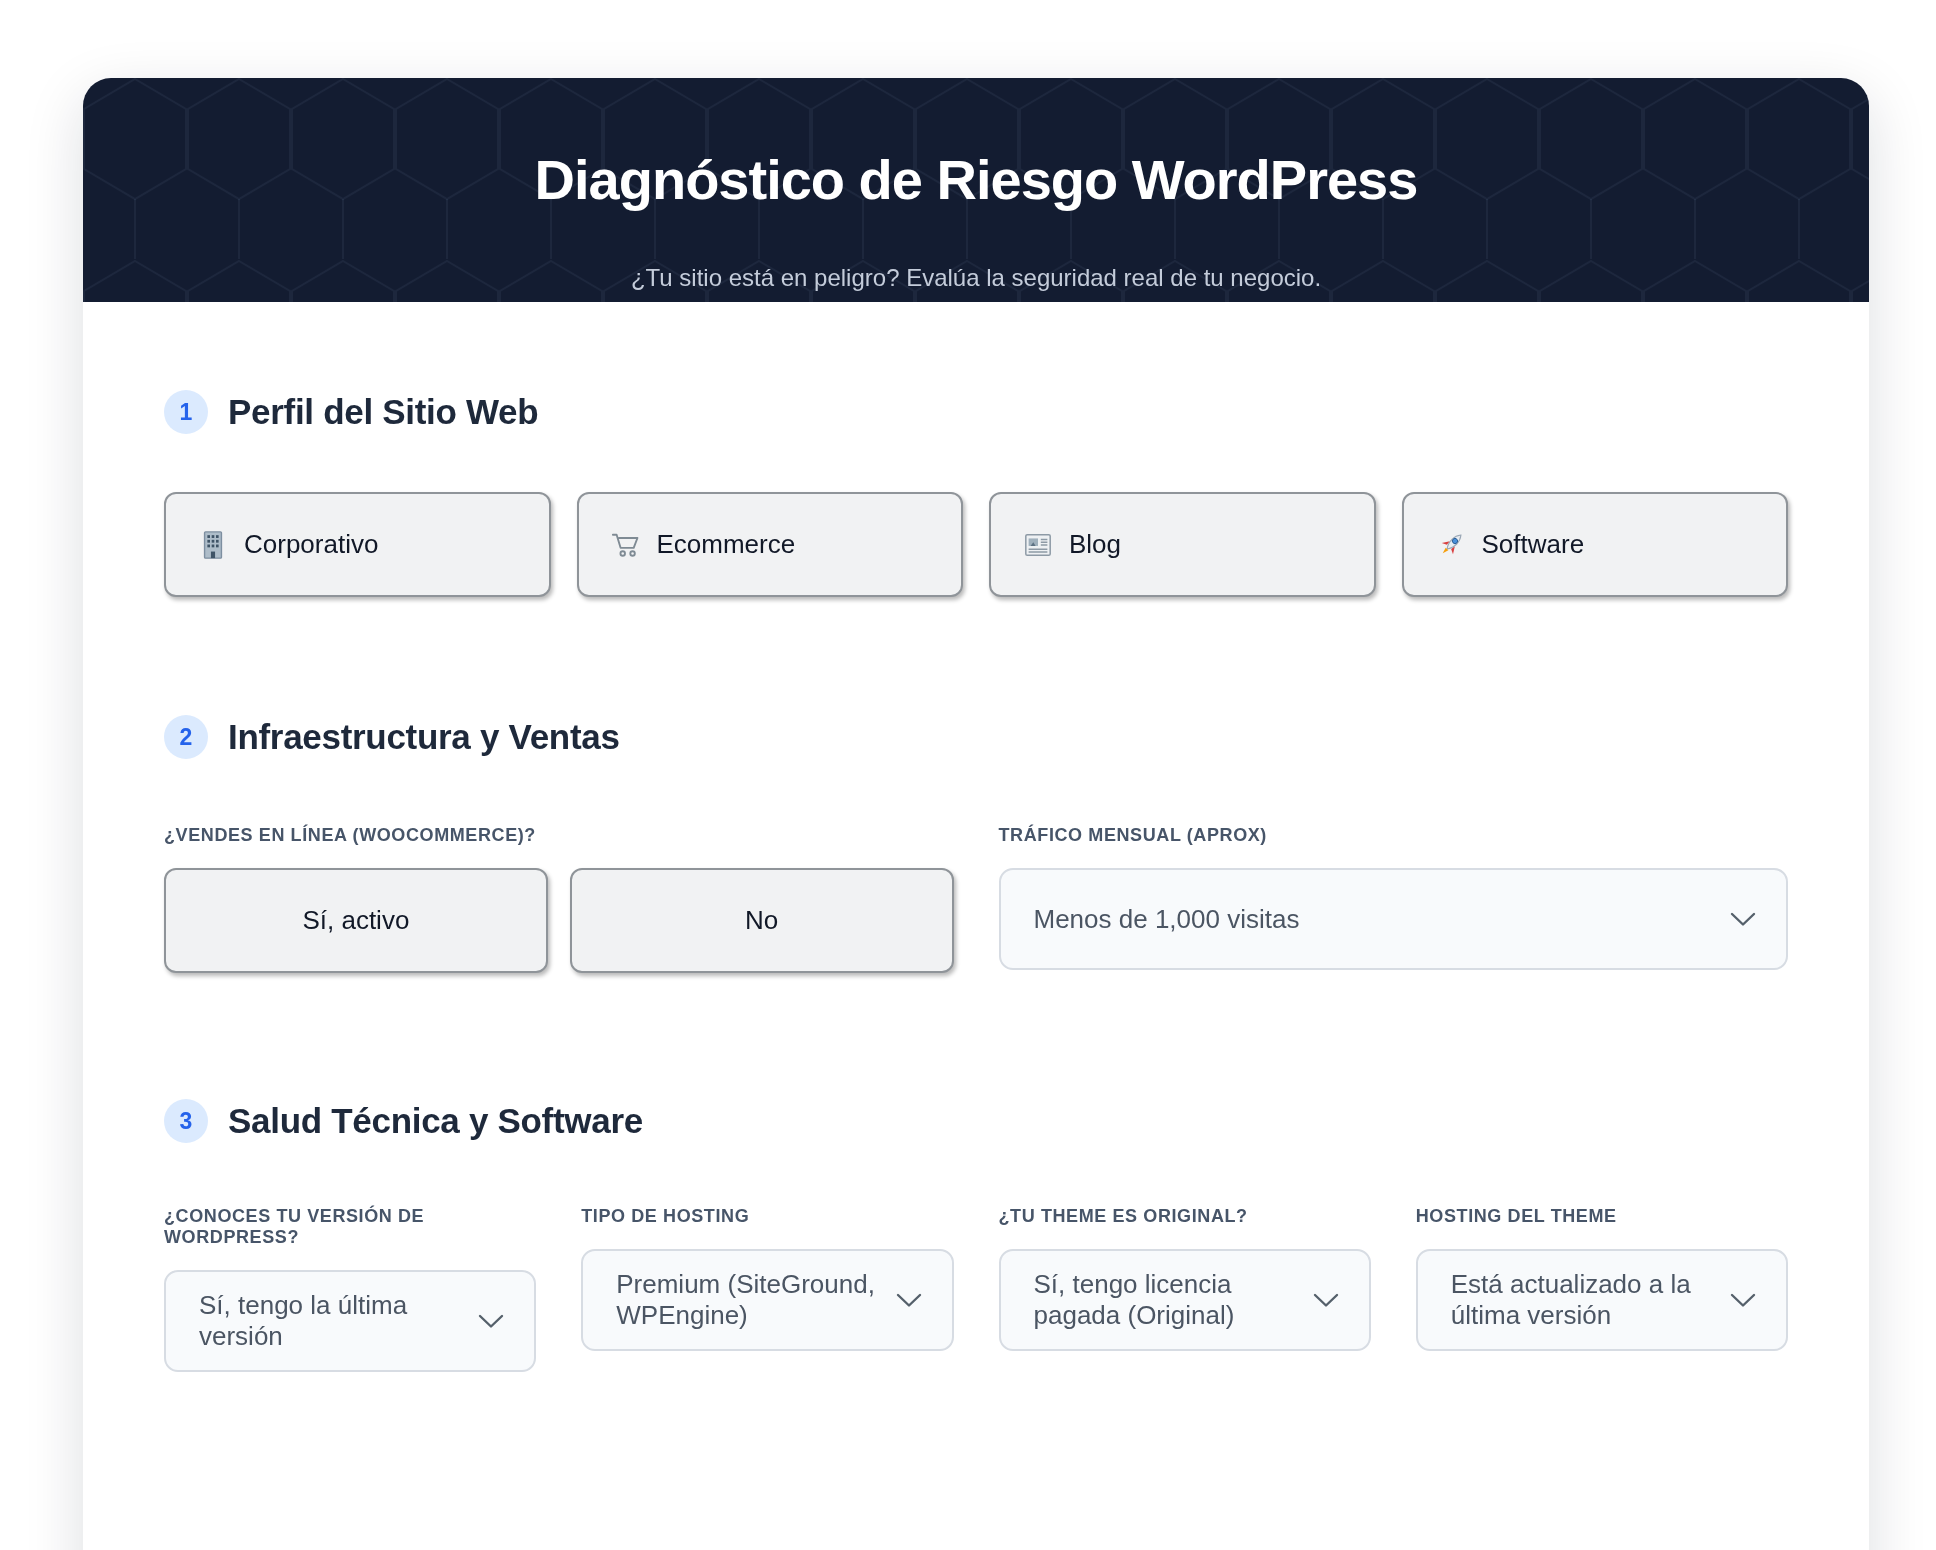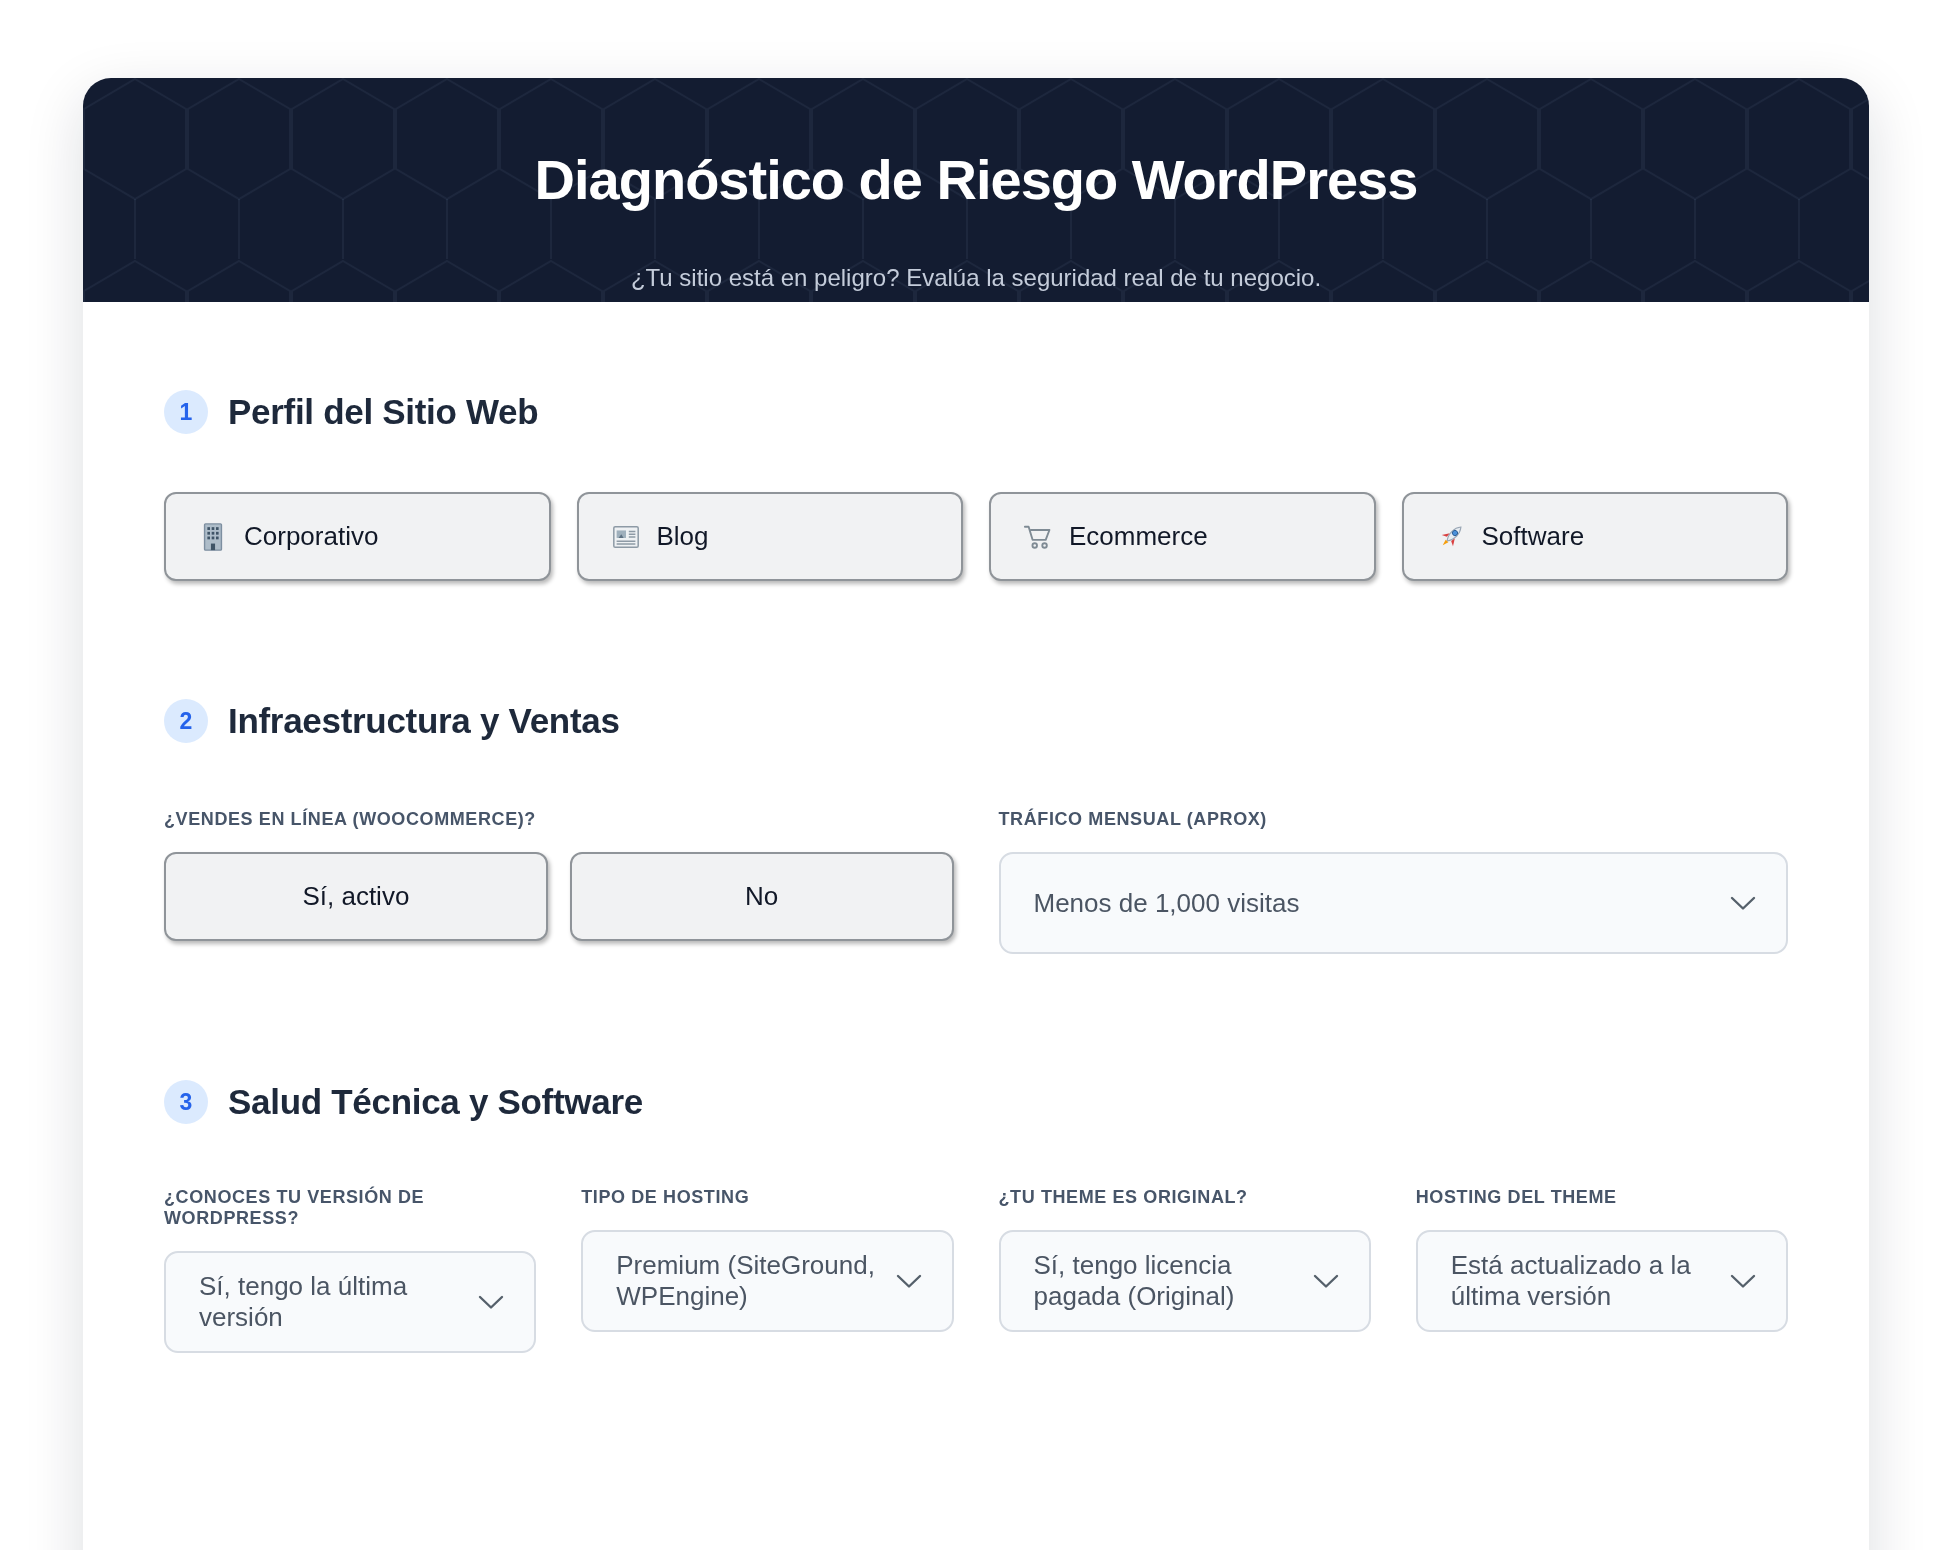--- a/index.html
+++ b/index.html
@@ -35,21 +35,21 @@
     width:44px; height:44px; border-radius:50%; flex:0 0 44px;
     background:#dbeafe; color:#2563eb; font-weight:700; font-size:23px;
     display:flex; align-items:center; justify-content:center;
   }
   .section-title { margin:0; font-size:35px; font-weight:800; color:#1e293b; letter-spacing:-0.3px; }
 
   .s1-heading { margin-top:88px; }
   .options-grid { margin-top:58px; display:grid; grid-template-columns:repeat(4,1fr); gap:26px; }
 
   button.opt {
-    height:89px; background:#f1f2f3; border:2px solid #8f9499; border-radius:12px;
+    height:105px; background:#f1f2f3; border:2px solid #8f9499; border-radius:12px;
     box-shadow:2px 3px 4px rgba(0,0,0,.28);
     display:flex; align-items:center; gap:16px; padding:0 32px;
     font-family:inherit; font-size:26px; color:#111827; cursor:pointer; text-align:left;
   }
   button.opt .ico { display:flex; flex:0 0 auto; }
   button.opt.center { justify-content:center; padding:0; }
 
   .s2-heading { margin-top:118px; }
   .fields-grid { margin-top:66px; display:grid; grid-template-columns:1fr 1fr; column-gap:45px; align-items:start; }
   .field-label {
@@ -113,39 +113,39 @@
                 <rect x="19.2" y="15.5" width="2.8" height="3"></rect>
               <rect x="13.8" y="23" width="4.4" height="7"></rect>
             </g>
           </svg>
         </span>
         <span>Corporativo</span>
       </button>
 
       <button class="opt">
         <span class="ico">
+          <svg width="30" height="30" viewBox="0 0 32 32" fill="none" stroke="#7f8b94" stroke-width="2" stroke-linecap="round" stroke-linejoin="round">
+            <path d="M2 5 h4 l4.2 14 h14 l4 -10.5 H8.6"></path>
+            <circle cx="12.5" cy="25" r="2.4"></circle>
+            <circle cx="23" cy="25" r="2.4"></circle>
+          </svg>
+        </span>
+        <span>Ecommerce</span>
+      </button>
+
+      <button class="opt">
+        <span class="ico">
           <svg width="30" height="30" viewBox="0 0 32 32">
             <rect x="3" y="5" width="26" height="22" rx="1.5" fill="#eef1f3" stroke="#8d9aa5" stroke-width="1.6"></rect>
             <rect x="6" y="9" width="10" height="8" fill="#9fb0bc"></rect>
             <path d="M8 17 l3 -4 l2.5 4 Z" fill="#5d7283"></path>
             <path d="M19 10 h7 M19 13 h7 M19 16 h7 M6 20.5 h20 M6 23.5 h20" stroke="#8d9aa5" stroke-width="1.6"></path>
           </svg>
         </span>
         <span>Blog</span>
-      </button>
-
-      <button class="opt">
-        <span class="ico">
-          <svg width="30" height="30" viewBox="0 0 32 32" fill="none" stroke="#7f8b94" stroke-width="2" stroke-linecap="round" stroke-linejoin="round">
-            <path d="M2 5 h4 l4.2 14 h14 l4 -10.5 H8.6"></path>
-            <circle cx="12.5" cy="25" r="2.4"></circle>
-            <circle cx="23" cy="25" r="2.4"></circle>
-          </svg>
-        </span>
-        <span>Ecommerce</span>
       </button>
 
       <button class="opt">
         <span class="ico">
           <svg width="30" height="30" viewBox="0 0 32 32">
             <g transform="rotate(45 16 16)">
               <path d="M12.2 14 L7.5 21.5 L12.8 19 Z" fill="#d94040"></path>
               <path d="M19.8 14 L24.5 21.5 L19.2 19 Z" fill="#d94040"></path>
               <path d="M16 1 C20.5 6.5 21 15 16 22 C11 15 11.5 6.5 16 1 Z" fill="#e8edf2" stroke="#9aa7b5" stroke-width="1.2"></path>
               <circle cx="16" cy="10" r="2.8" fill="#4a90d9" stroke="#2c5f96" stroke-width="1"></circle>

